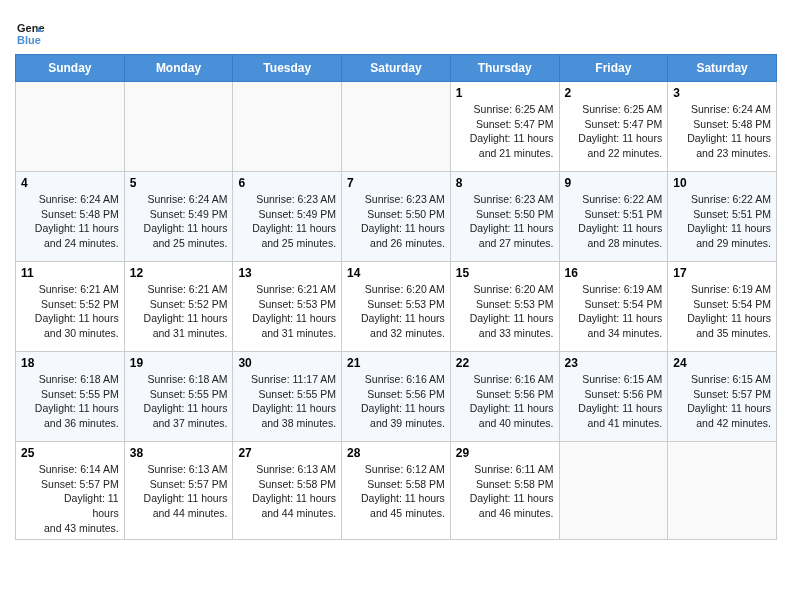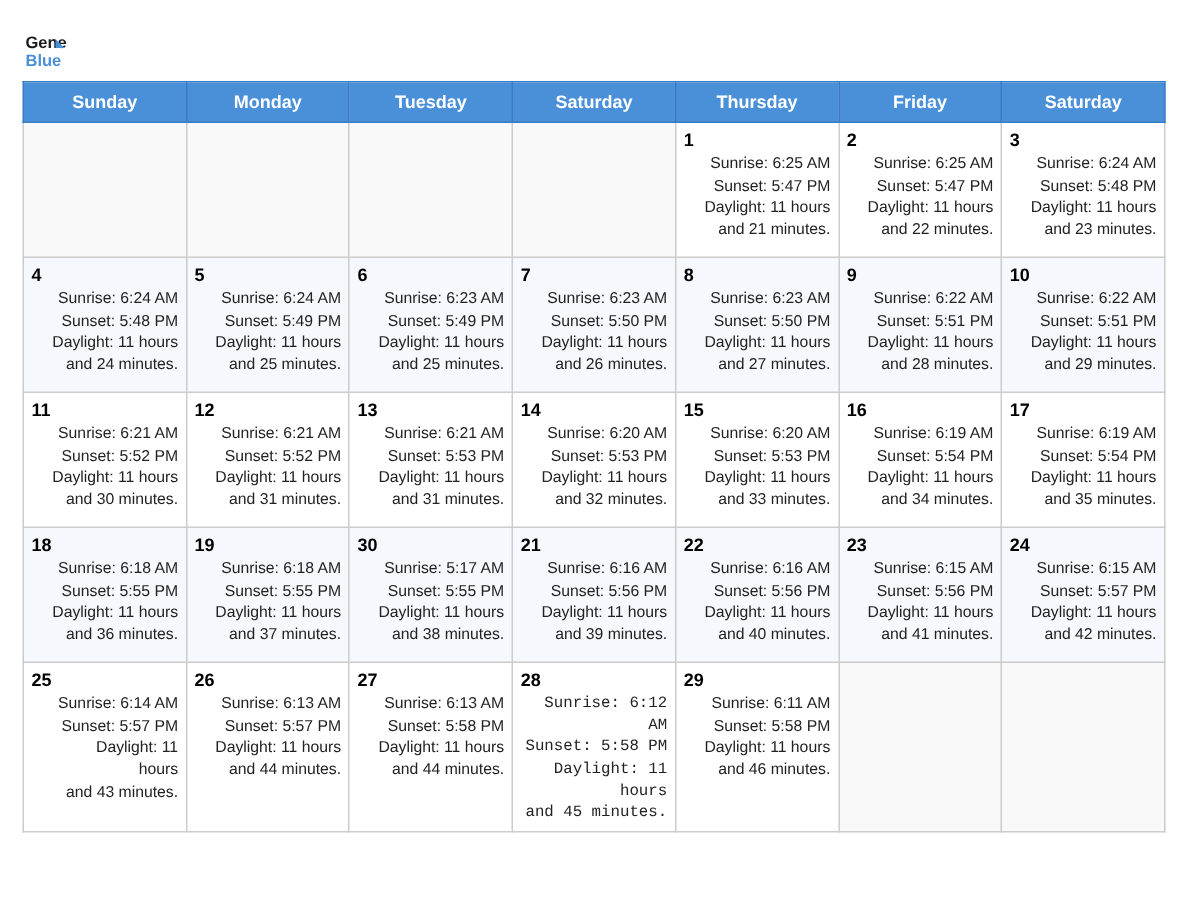--- a/index.html
+++ b/index.html
@@ -266,21 +266,21 @@
         </td>
         <td>
           <div class="cell-date">19</div>
           <div class="cell-info" style="white-space: pre-line;">Sunrise: 6:18 AM
 Sunset: 5:55 PM
 Daylight: 11 hours
 and 37 minutes.</div>
         </td>
         <td>
           <div class="cell-date">30</div>
-          <div class="cell-info" style="white-space: pre-line;">Sunrise: 5:17 AM
+          <div class="cell-info" style="white-space: pre-line;">Sunrise: 11:17 AM
 Sunset: 5:55 PM
 Daylight: 11 hours
 and 38 minutes.</div>
         </td>
         <td>
           <div class="cell-date">21</div>
           <div class="cell-info" style="white-space: pre-line;">Sunrise: 6:16 AM
 Sunset: 5:56 PM
 Daylight: 11 hours
 and 39 minutes.</div>
@@ -309,36 +309,36 @@
       </tr>
       <tr>
         <td>
           <div class="cell-date">25</div>
           <div class="cell-info" style="white-space: pre-line; margin-left: 15px;">Sunrise: 6:14 AM
 Sunset: 5:57 PM
 Daylight: 11 hours
 and 43 minutes.</div>
         </td>
         <td>
-          <div class="cell-date">26</div>
+          <div class="cell-date">38</div>
           <div class="cell-info" style="white-space: pre-line;">Sunrise: 6:13 AM
 Sunset: 5:57 PM
 Daylight: 11 hours
 and 44 minutes.</div>
         </td>
         <td>
           <div class="cell-date">27</div>
           <div class="cell-info" style="white-space: pre-line;">Sunrise: 6:13 AM
 Sunset: 5:58 PM
 Daylight: 11 hours
 and 44 minutes.</div>
         </td>
         <td>
           <div class="cell-date">28</div>
-          <div class="cell-info" style="white-space: pre-line; font-family: Liberation Mono, monospace;">Sunrise: 6:12 AM
+          <div class="cell-info" style="white-space: pre-line;">Sunrise: 6:12 AM
 Sunset: 5:58 PM
 Daylight: 11 hours
 and 45 minutes.</div>
         </td>
         <td>
           <div class="cell-date">29</div>
           <div class="cell-info" style="white-space: pre-line;">Sunrise: 6:11 AM
 Sunset: 5:58 PM
 Daylight: 11 hours
 and 46 minutes.</div>

